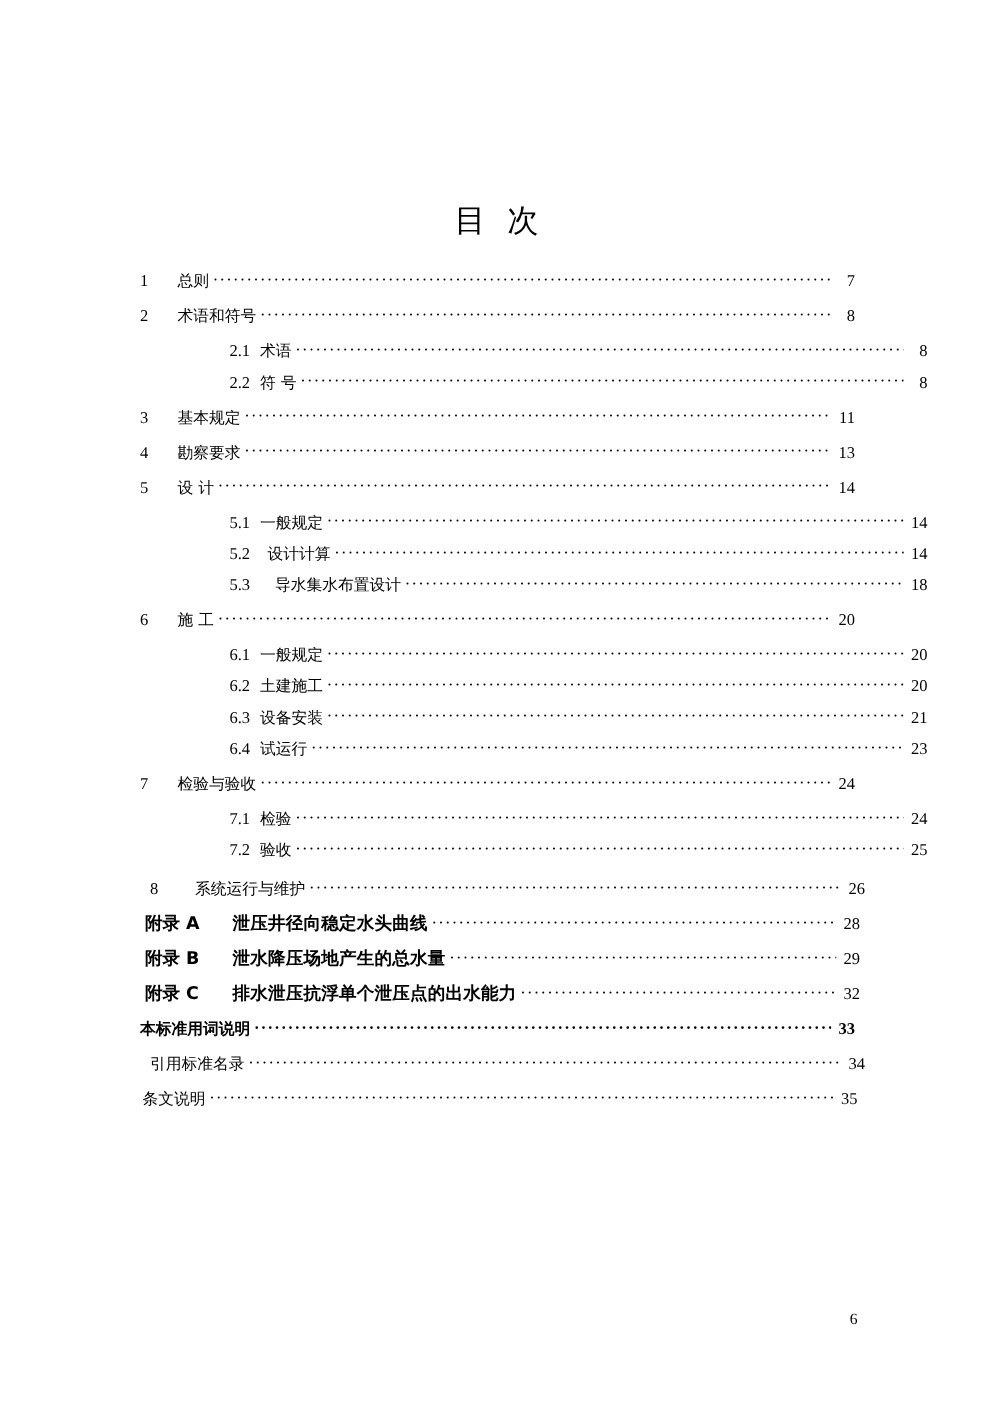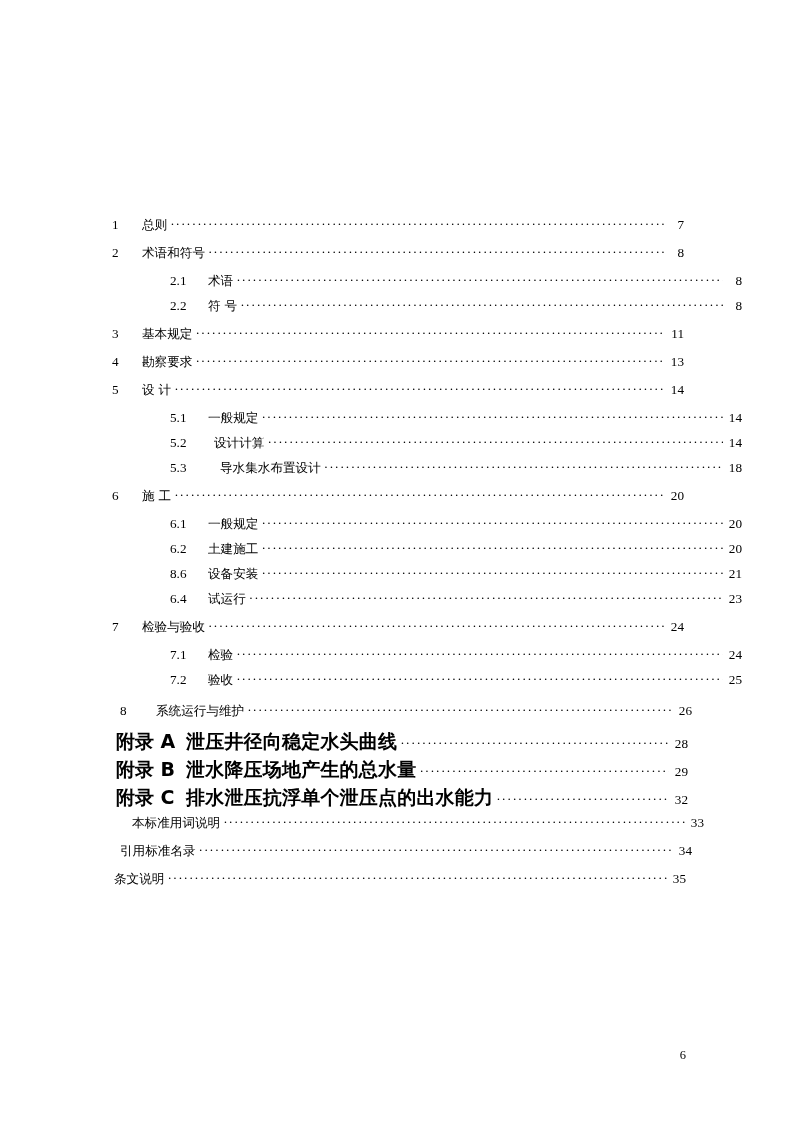--- a/index.html
+++ b/index.html
@@ -92,28 +92,28 @@
     min-width: 16px;
     padding-left: 2px;
   }
 
   
   .lvl1 { margin-left: 0px; }
   .lvl1 .toc-num { width: 22px; }
   .lvl1 .toc-text { font-family: "DejaVu Sans", "Liberation Sans", sans-serif; font-size: 12.6px; }
 
   .lvl2 { margin-left: 58px; }
-  .lvl2 .toc-num { width: 30px; }
+  .lvl2 .toc-num { width: 30px; text-align: right; }
   .lvl2 .toc-text { font-family: "DejaVu Sans", "Liberation Sans", sans-serif; font-size: 12.6px; }
 
   .lvl-appendix { margin-left: 0px; }
   .lvl-appendix .toc-label {
     font-weight: bold;
     font-family: "DejaVu Sans", "Liberation Sans", sans-serif;
-    font-size: 19px;
+    font-size: 14px;
   }
   .lvl-appendix .toc-num { width: 62px; }
   .lvl-appendix .toc-text { letter-spacing: 0.2px; }
 
   .lvl-back { margin-left: 0px; }
   .lvl-back .toc-text {
     font-family: "DejaVu Sans", "Liberation Sans", sans-serif;
     font-size: 12.6px;
   }
 
@@ -137,20 +137,23 @@
     font-family: "Liberation Serif", "DejaVu Serif", serif;
     font-size: 12.5px;
     color: #000;
   }
 </style>
 </head>
 <body>
 
 <div class="page">
 
+  <div class="doc-title">
+    <span>目    次</span>
+  </div>
 
   <div class="toc">
 
     <div class="toc-row lvl1">
       <span class="toc-label">
         <span class="toc-num">1</span>
         <span class="toc-text indent-8">总则</span>
       </span>
       <span class="toc-dots">······························································································································································</span>
       <span class="toc-page">7</span>
@@ -259,21 +262,21 @@
       <span class="toc-label">
         <span class="toc-num">6.2</span>
         <span class="toc-text indent-8">土建施工</span>
       </span>
       <span class="toc-dots">······························································································································································</span>
       <span class="toc-page">20</span>
     </div>
 
     <div class="toc-row lvl2">
       <span class="toc-label">
-        <span class="toc-num">8.6</span>
+        <span class="toc-num">6.3</span>
         <span class="toc-text indent-8">设备安装</span>
       </span>
       <span class="toc-dots">······························································································································································</span>
       <span class="toc-page">21</span>
     </div>
 
     <div class="toc-row lvl2">
       <span class="toc-label">
         <span class="toc-num">6.4</span>
         <span class="toc-text indent-8">试运行</span>
@@ -338,21 +341,21 @@
 
     <div class="toc-row lvl-appendix gap-before" style="margin-left:4px;">
       <span class="toc-label">
         <span class="toc-num">附录 C</span>
         <span class="toc-text indent-8">排水泄压抗浮单个泄压点的出水能力</span>
       </span>
       <span class="toc-dots">······························································································································································</span>
       <span class="toc-page">32</span>
     </div>
 
-    <div class="toc-row lvl-back gap-before" style="margin-left:20px;">
+    <div class="toc-row lvl-back gap-before" style="margin-left:0;font-weight:bold;">
       <span class="toc-label">
         <span class="toc-text">本标准用词说明</span>
       </span>
       <span class="toc-dots">······························································································································································</span>
       <span class="toc-page">33</span>
     </div>
 
     <div class="toc-row lvl-back gap-before" style="margin-left:8px;justify-content:space-between;">
       <span class="toc-label">
         <span class="toc-text">引用标准名录</span>

